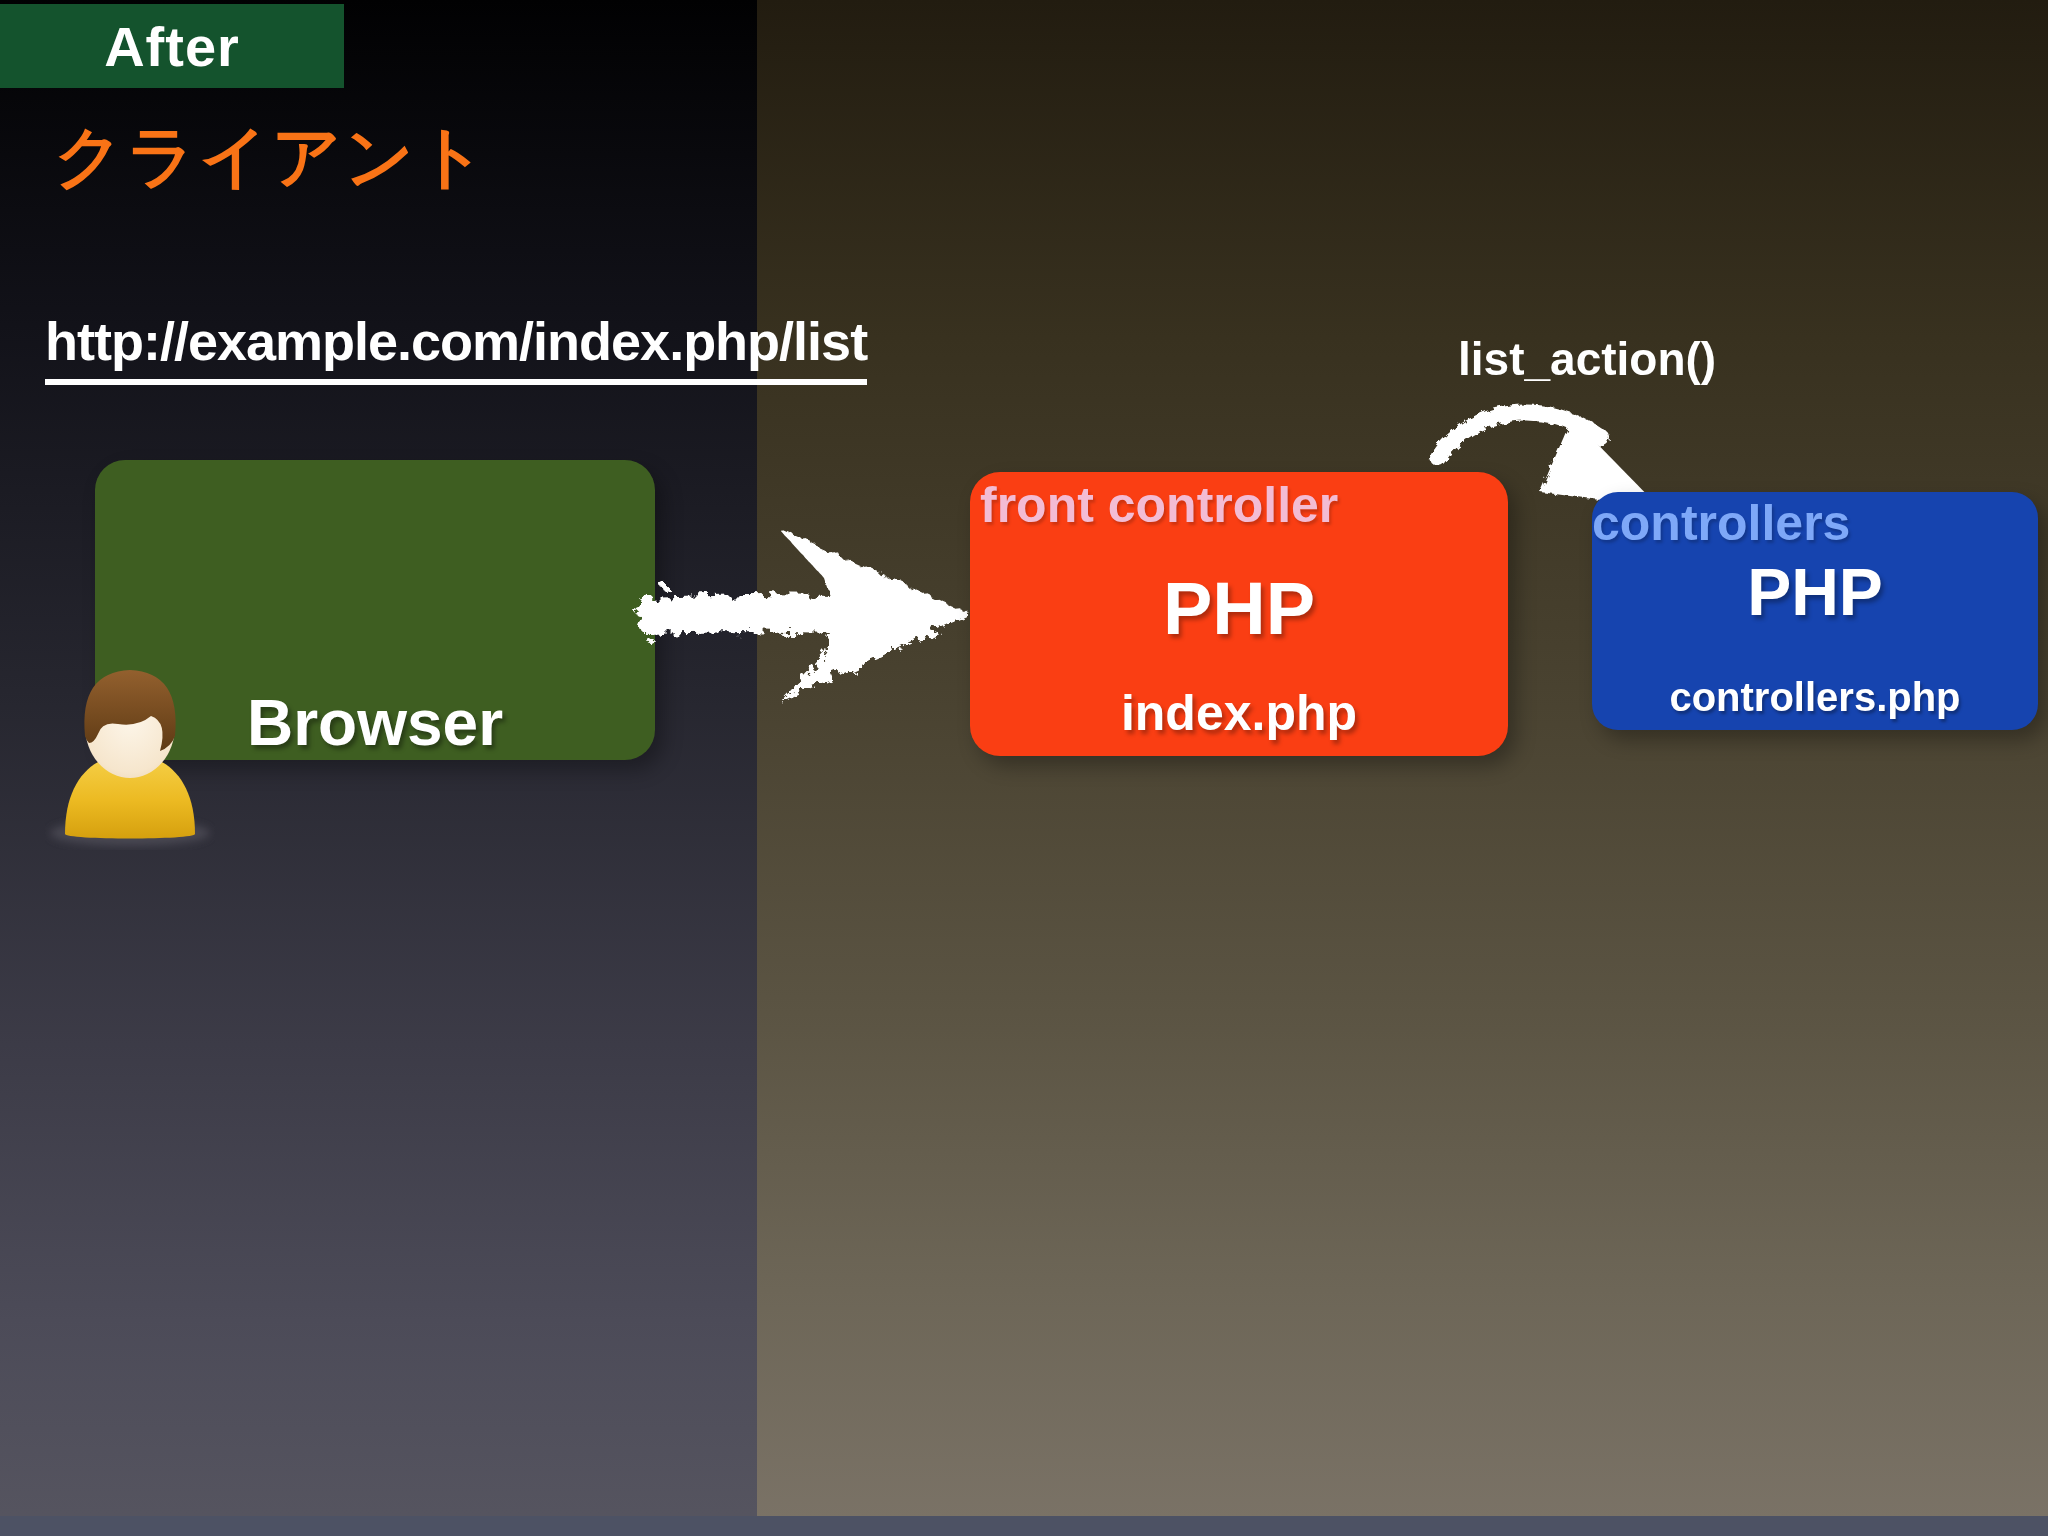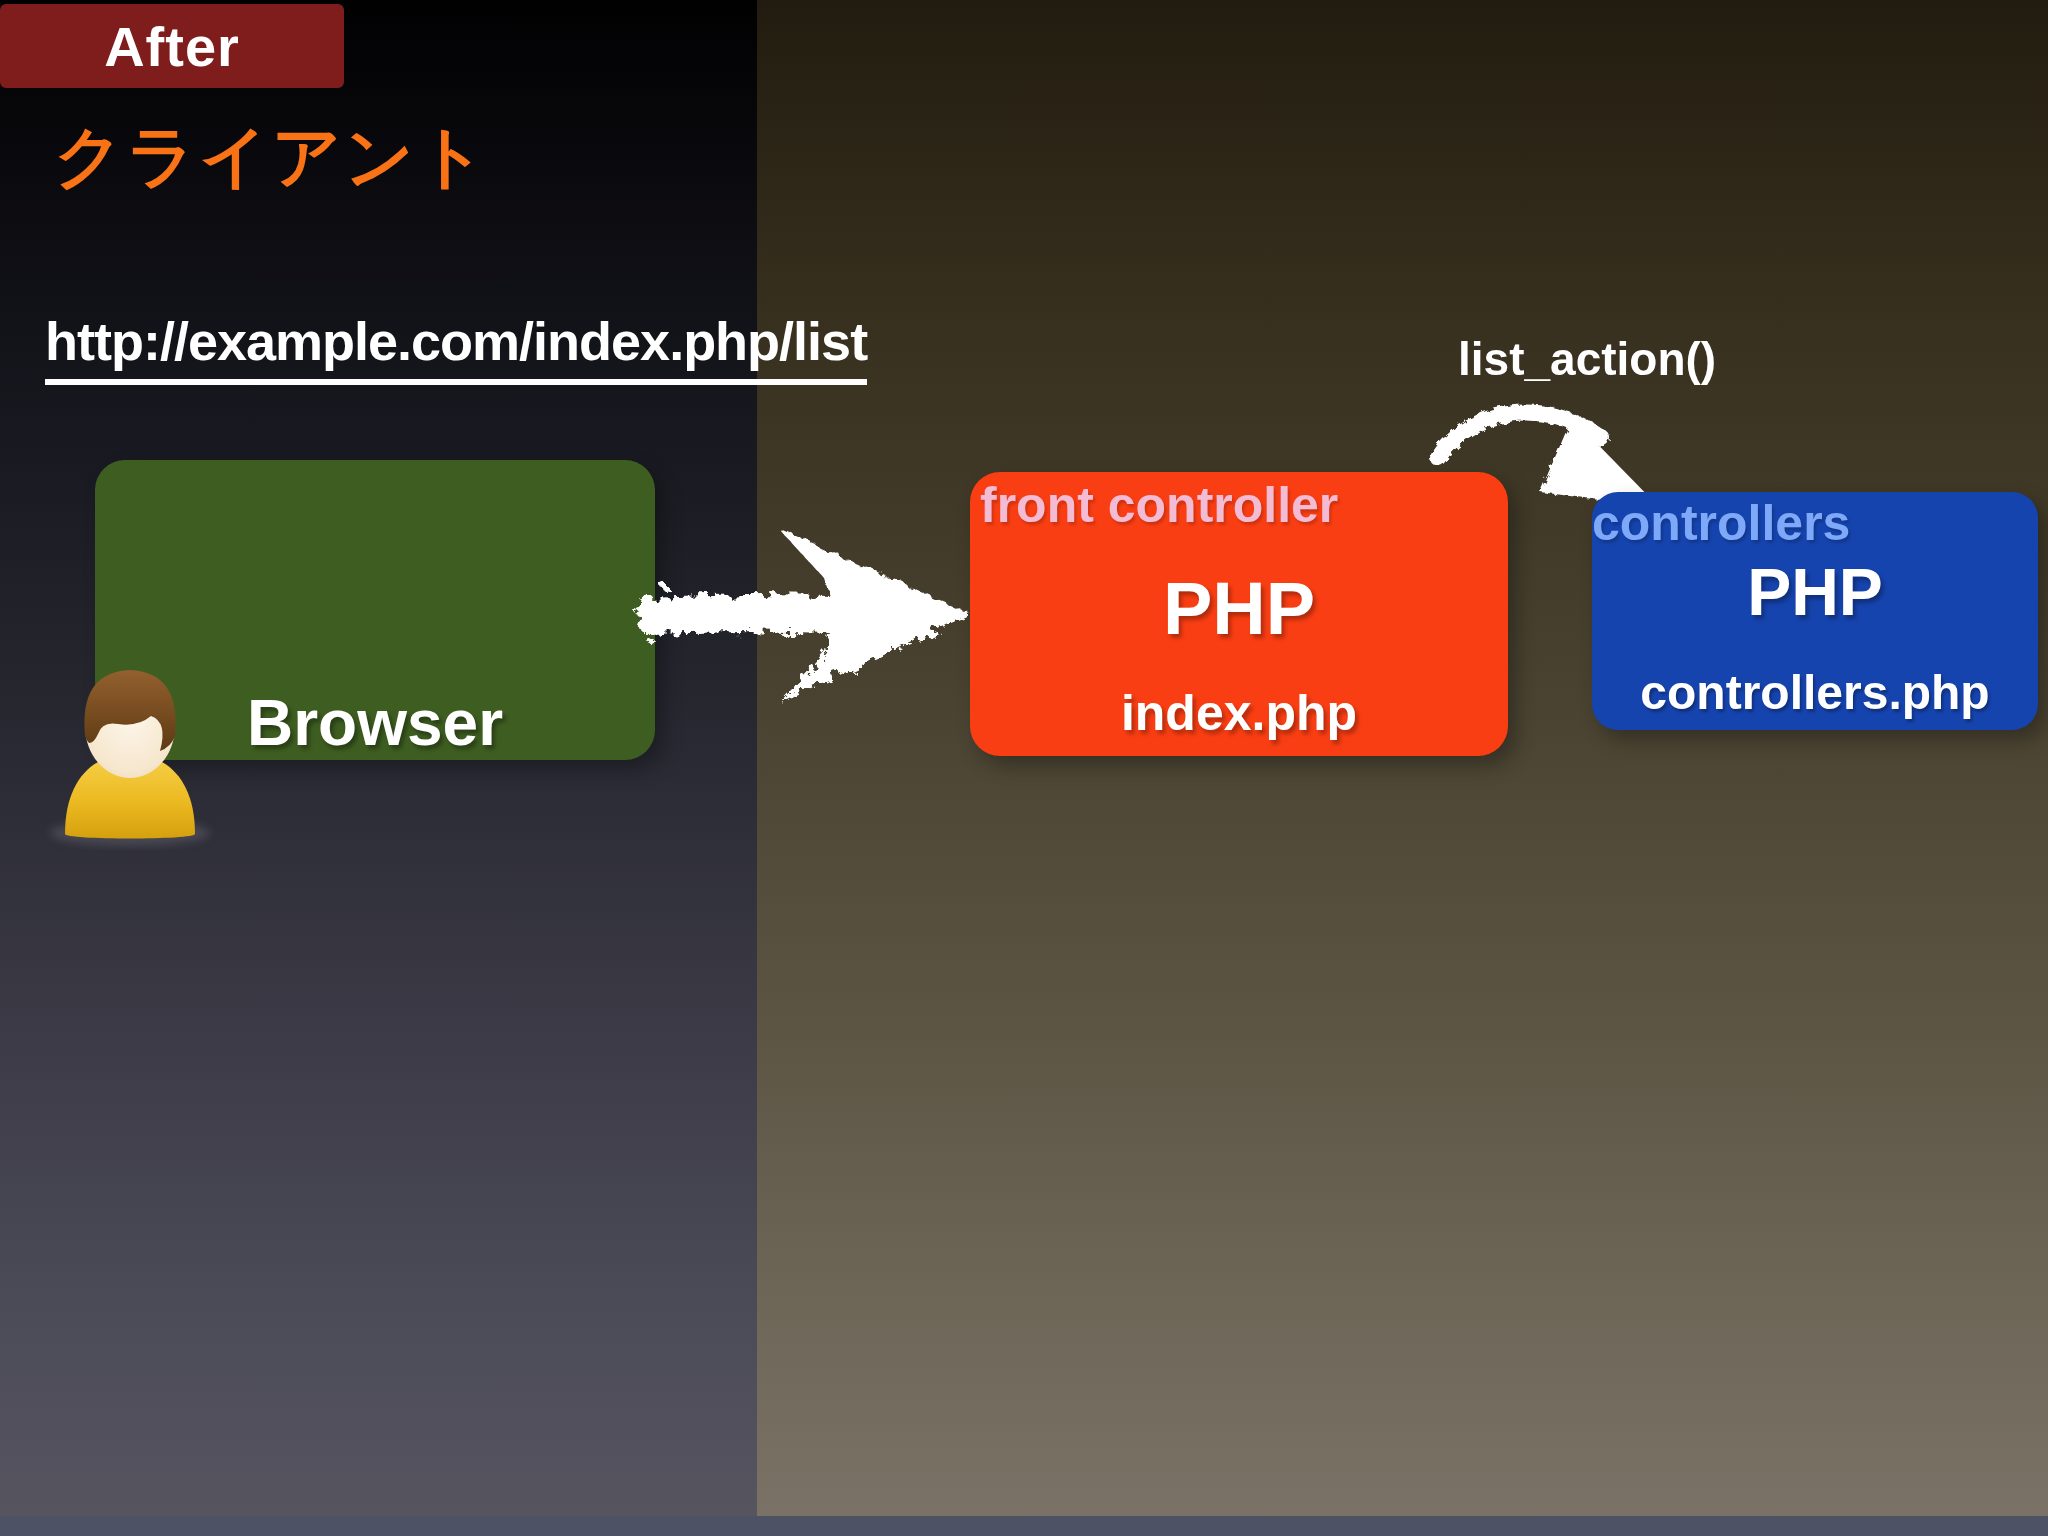--- a/index.html
+++ b/index.html
@@ -15,22 +15,22 @@
   }
   .bg-right{
     left:757px;top:0;width:1291px;height:1536px;
     background:linear-gradient(180deg,#221c10 0%,#38311f 22%,#4a4331 46%,#5b5443 66%,#6d6657 84%,#7b7367 100%);
   }
   .bg-strip{
     left:0;top:1516px;width:2048px;height:20px;background:#4d5264;
   }
   
   .badge{
-    left:0;top:4px;width:344px;height:84px;background:#7f1d1d;
-    display:flex;align-items:center;justify-content:center;border-radius:6px;
+    left:0;top:4px;width:344px;height:84px;background:#14532d;
+    display:flex;align-items:center;justify-content:center;
   }
   .badge span{color:#fff;font-size:56px;font-weight:bold;letter-spacing:1px;}
   
   .client-label{
     left:18px;top:112px;font-size:68px;font-weight:bold;color:#f97316;letter-spacing:3px;margin-left:36px;
   }
   .server-label{
     right:35px;top:116px;font-size:68px;font-weight:bold;color:#5d5d66;letter-spacing:3px;
   }
   
@@ -71,21 +71,21 @@
   }
   .ctrl-title{
     left:0;right:0;top:2px;text-align:left;font-size:50px;font-weight:bold;color:#7ea8f8;
     text-shadow:2px 3px 3px rgba(0,0,0,.20);
   }
   .ctrl-php{
     left:0;right:0;top:62px;text-align:center;font-size:66px;font-weight:bold;color:#fff;
     text-shadow:3px 4px 4px rgba(0,0,0,.30);
   }
   .ctrl-file{
-    left:0;right:0;bottom:10px;text-align:center;font-size:48px;font-weight:bold;color:#fff;
+    left:0;right:0;bottom:10px;text-align:center;font-size:40px;font-weight:bold;color:#fff;
     text-shadow:2px 3px 3px rgba(0,0,0,.30);
   }
   svg{display:block;}
 </style>
 </head>
 <body>
 
 <div class="slide">
 
   <div class="abs bg-left"></div>

